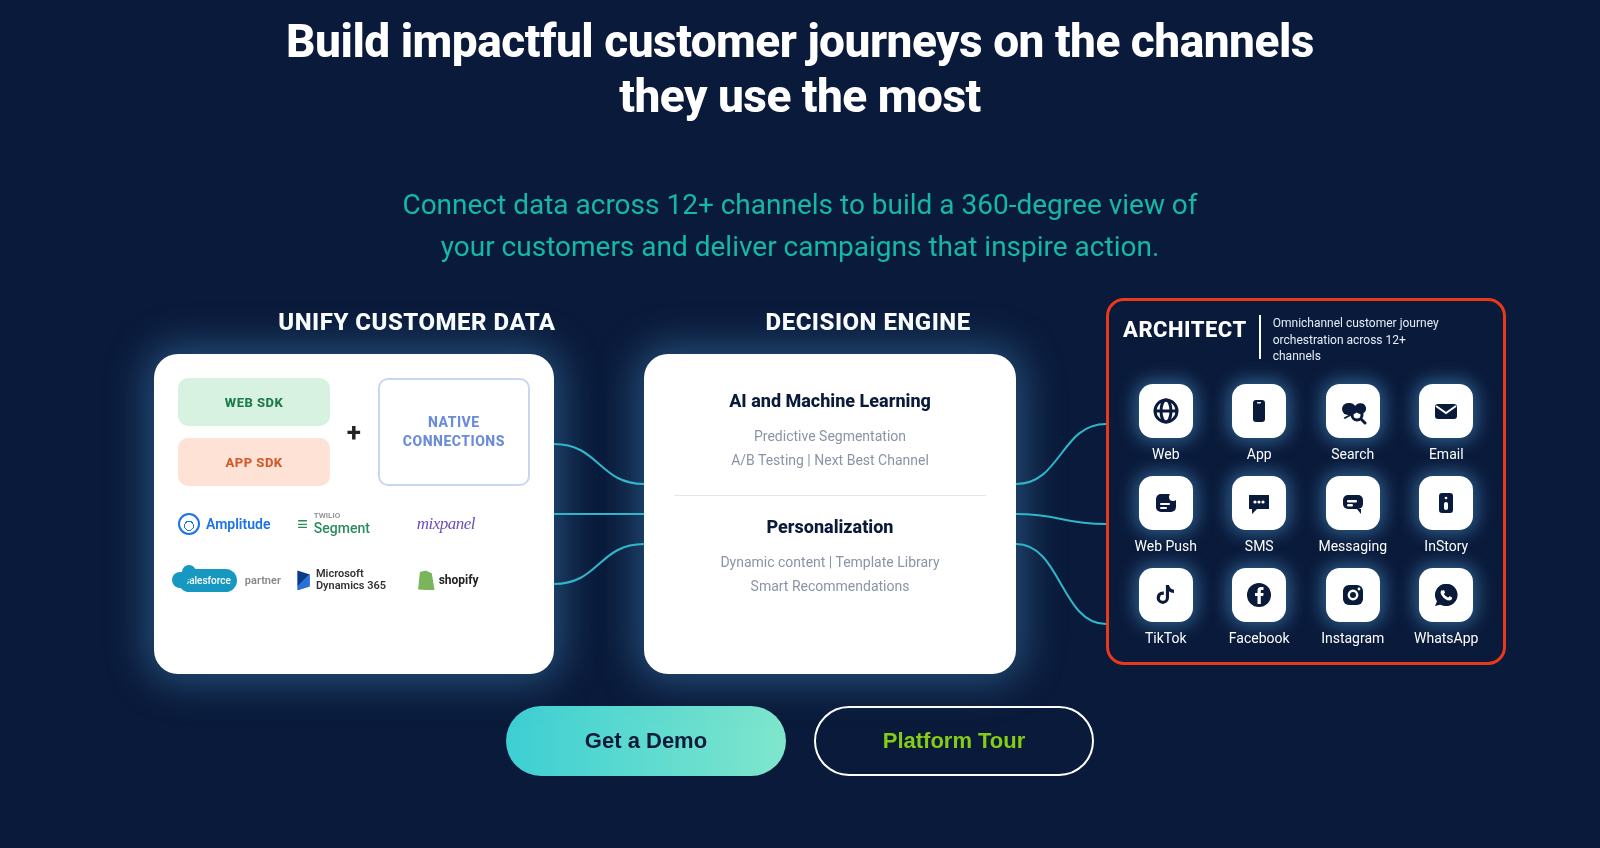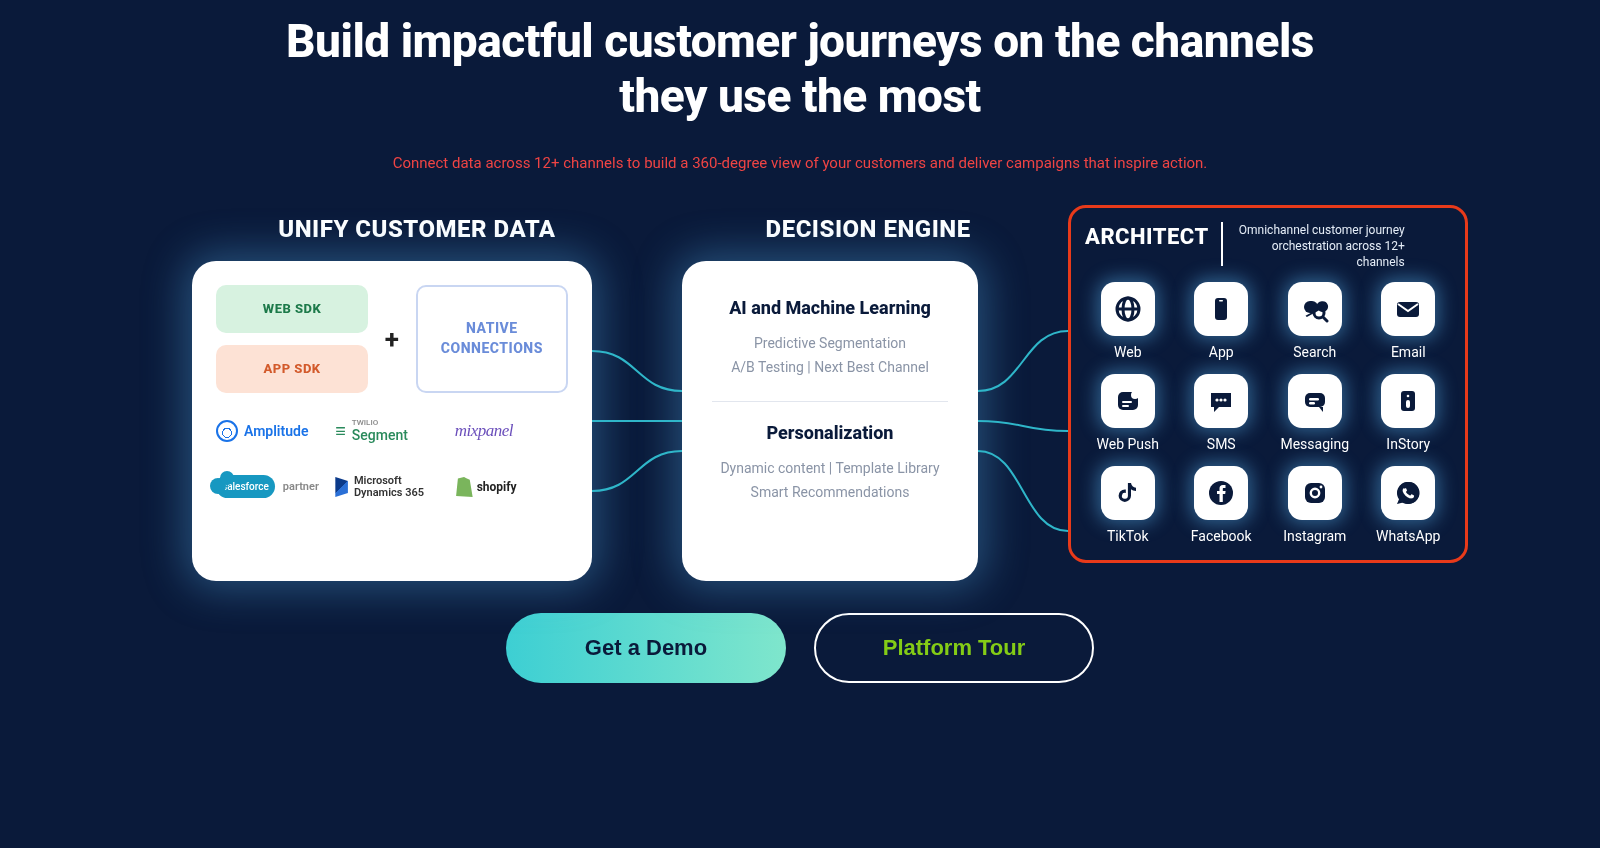--- a/index.html
+++ b/index.html
@@ -16,24 +16,24 @@
     font-size: 46px;
     font-weight: 800;
     letter-spacing: -0.5px;
     line-height: 1.2;
     padding-top: 14px;
     max-width: 1100px;
     margin: 0 auto;
   }
   .hero-sub {
     text-align: center;
-    font-size: 15px;
-    color: #ef4444;
+    font-size: 28px;
+    color: #14b8a6;
     line-height: 1.5;
-    margin-top: 28px;
+    margin-top: 60px;
     max-width: 820px;
     margin-left: auto;
     margin-right: auto;
   }
   .section-row {
     display: flex;
     justify-content: center;
     gap: 110px;
     margin-top: 40px;
     padding-left: 9px;
@@ -174,21 +174,21 @@
   
   .connector {
     width: 90px;
     height: 320px;
     position: relative;
     flex-shrink:0;
   }
   .connector svg { width:100%; height:100%; overflow:visible; }
 
   .card.engine {
-    width: 296px;
+    width: 372px;
     height: 320px;
     padding: 36px 30px;
     text-align: center;
   }
   .engine h3 {
     font-size: 18px;
     font-weight: 800;
     color: #0a1a3a;
     margin-bottom: 14px;
   }
@@ -208,22 +208,21 @@
     margin-right: 50px;
     margin-top: -56px;
     border: 3px solid #e83a1a;
     border-radius: 18px;
     padding: 14px 14px 16px 14px;
   }
   .arch-header {
     display: flex;
     gap: 12px;
     align-items: flex-start;
-    margin-bottom: 12px;
-    text-align: right;
+    margin-bottom: 20px;
   }
   .arch-title {
     font-size: 22px;
     font-weight: 800;
     letter-spacing: 0.5px;
     padding-top:2px;
   }
   .arch-divider {
     width: 2px;
     height: 44px;

